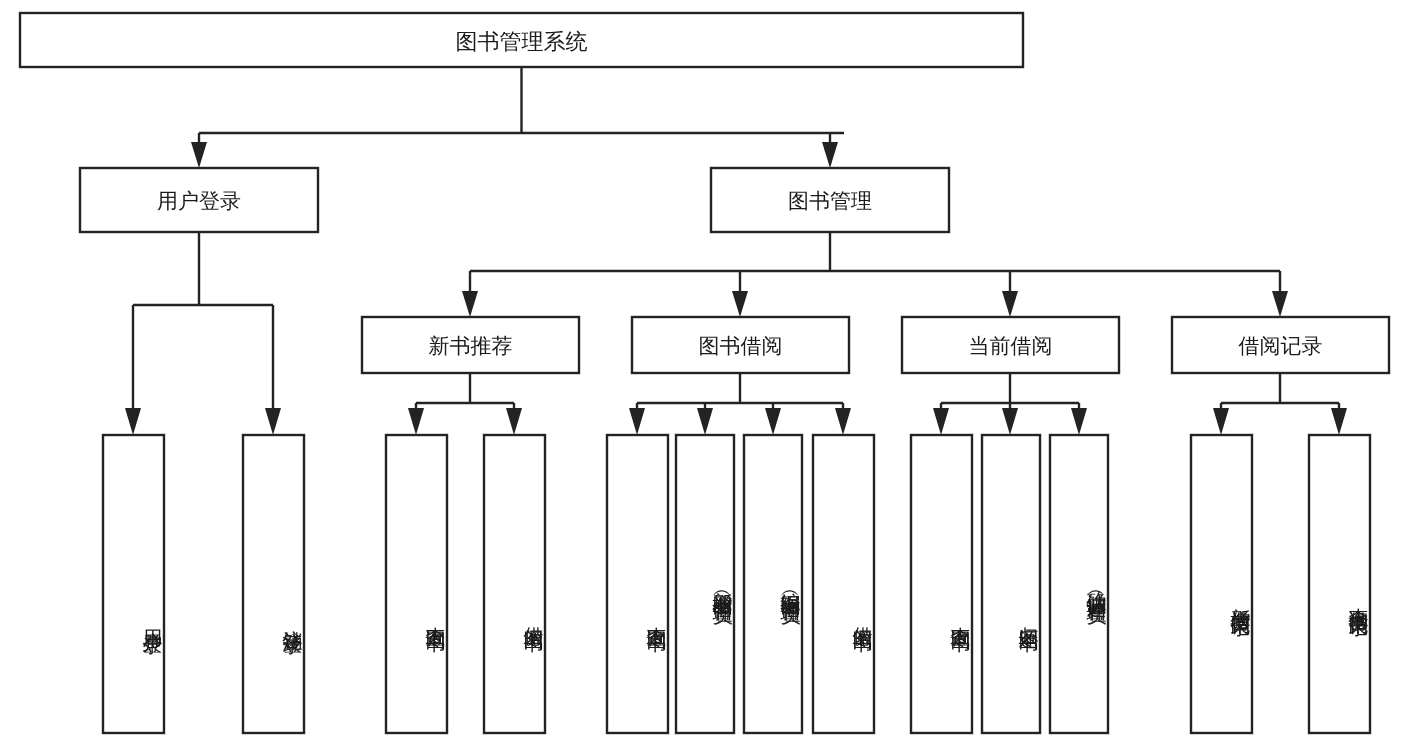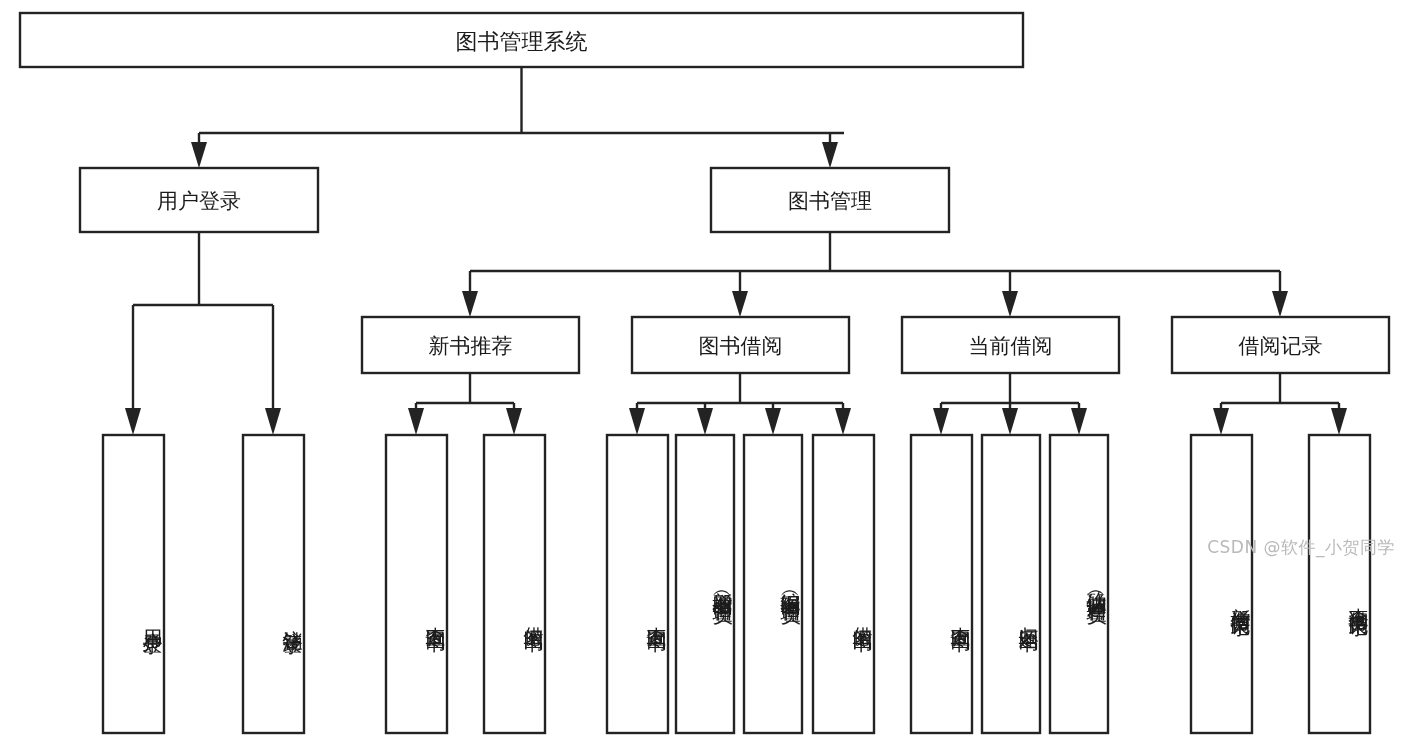--- a/index.html
+++ b/index.html
@@ -230,15 +230,14 @@
   <div class="vlabel" style="left:744px; top:442px; width:58px; height:286px;">编辑图书（管理员）</div>
   <div class="vlabel" style="left:813px; top:505px; width:61px; height:220px;">借阅图书</div>
 
   <div class="vlabel" style="left:911px; top:505px; width:61px; height:220px;">查询图书</div>
   <div class="vlabel" style="left:982px; top:505px; width:58px; height:220px;">归还图书</div>
   <div class="vlabel" style="left:1050px; top:442px; width:58px; height:286px;">确认归还（管理员）</div>
 
   <div class="vlabel" style="left:1191px; top:468px; width:61px; height:260px;">新增借阅记录</div>
   <div class="vlabel" style="left:1309px; top:468px; width:61px; height:260px;">查询借阅记录</div>
 
-  <div class="watermark">CSDN @软件_小贺同学</div>
 
 </div>
 
 </body></html>

